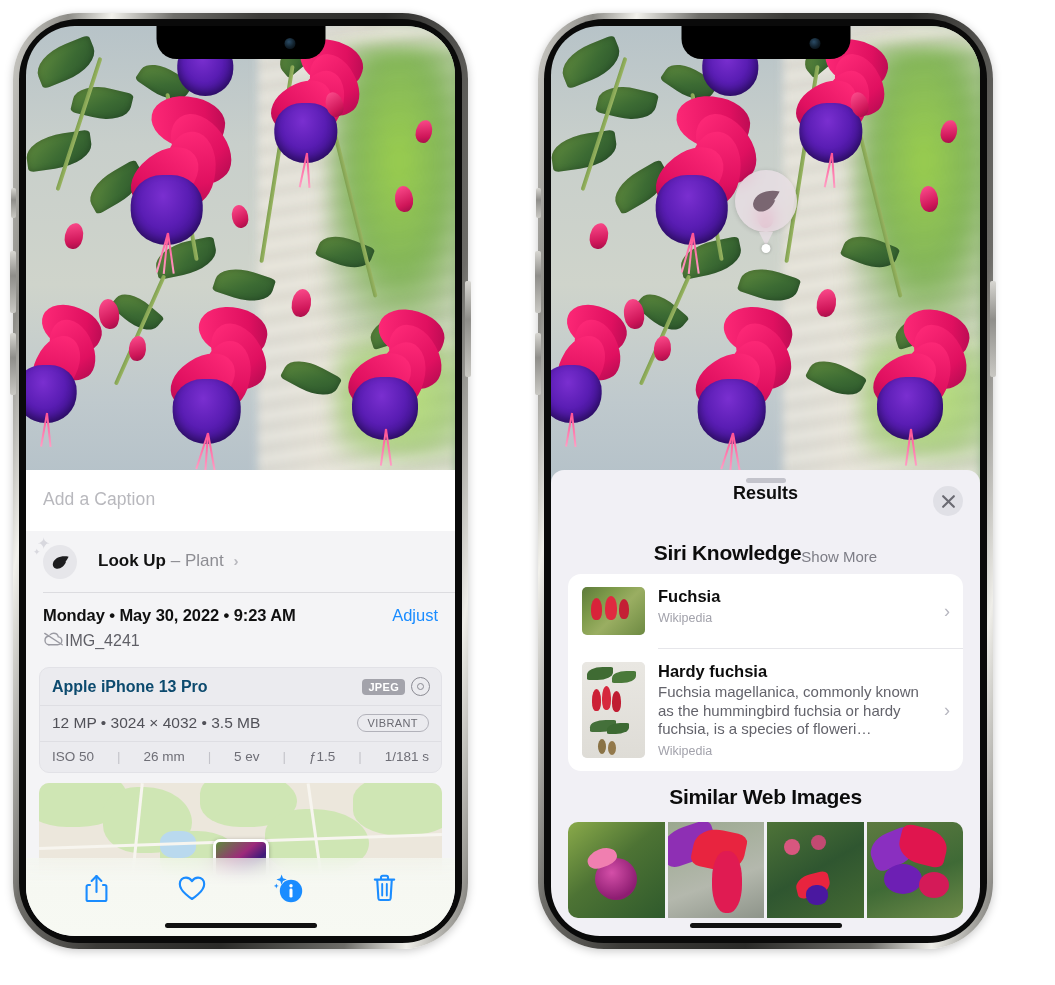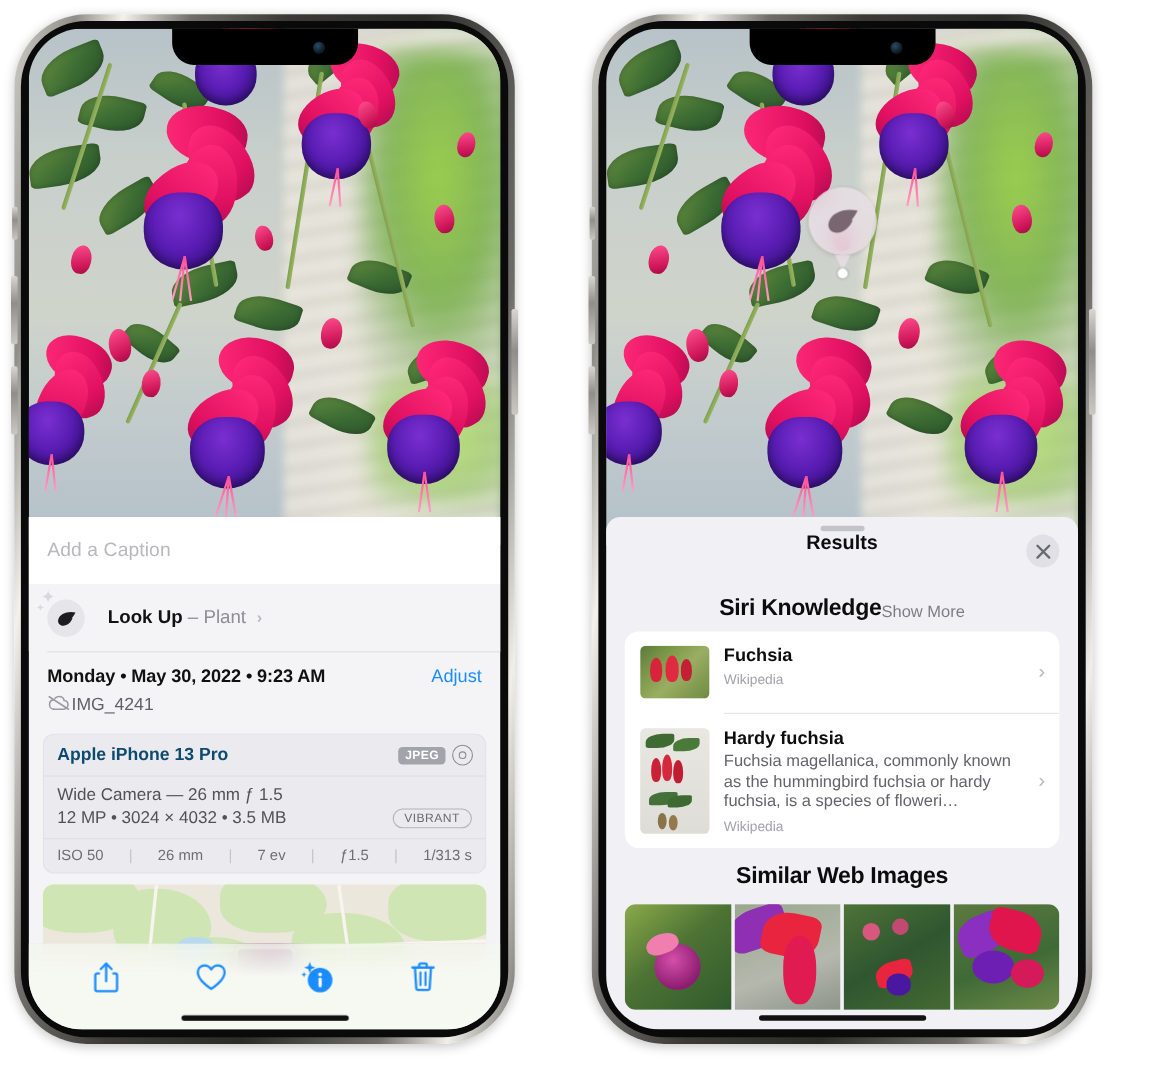--- a/index.html
+++ b/index.html
@@ -470,36 +470,35 @@
           <div class="exif-head">
             <div class="exif-device">Apple iPhone 13 Pro</div>
             <div class="exif-head-right">
               <div class="badge-jpeg">JPEG</div>
               <div class="aperture-ring">
                   <i></i>
                 </div>
             </div>
           </div>
           <div class="exif-body">
-            <div class="exif-line1">Wide Camera — 26 mm ƒ 1.5</div>
             <div class="exif-line2row">
               <div class="exif-line2">12 MP • 3024 × 4032 • 3.5 MB</div>
               <div class="badge-vibrant">VIBRANT</div>
             </div>
           </div>
           <div class="exif-foot">
             <span>ISO 50</span>
             <span class="sep">|</span>
             <span>26 mm</span>
             <span class="sep">|</span>
-            <span>7 ev</span>
+            <span>5 ev</span>
             <span class="sep">|</span>
             <span>ƒ1.5</span>
             <span class="sep">|</span>
-            <span>1/313 s</span>
+            <span>1/181 s</span>
           </div>
         </div>
 
         <div class="map-preview">
           <div class="green" style="left:-4%;  top:-18%; width:26%; height:66%;"></div>
           <div class="green" style="left:16%;  top:4%;   width:22%; height:72%;"></div>
           <div class="green" style="left:40%;  top:-12%; width:24%; height:60%;"></div>
           <div class="green" style="left:56%;  top:28%;  width:26%; height:70%;"></div>
           <div class="green" style="left:78%;  top:-8%;  width:26%; height:64%;"></div>
           <div class="green" style="left:30%;  top:52%;  width:20%; height:56%;"></div>

